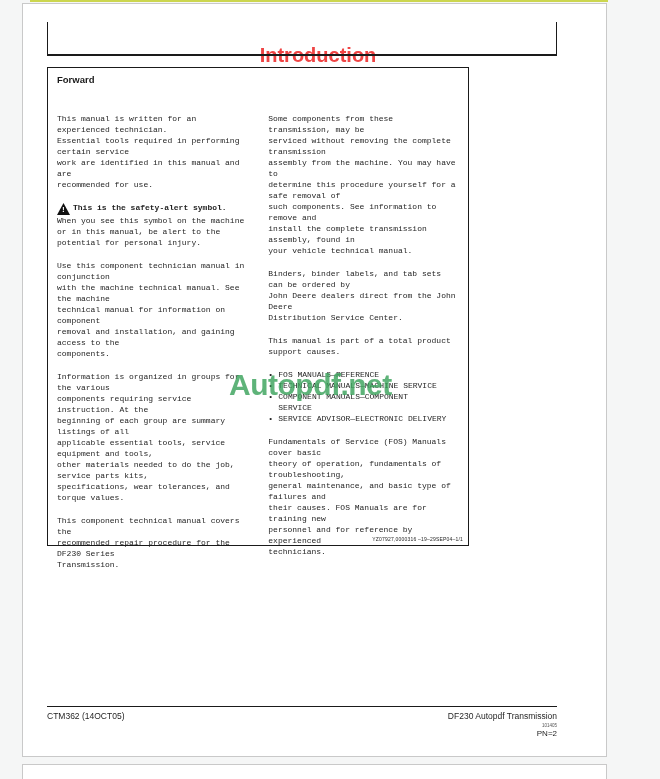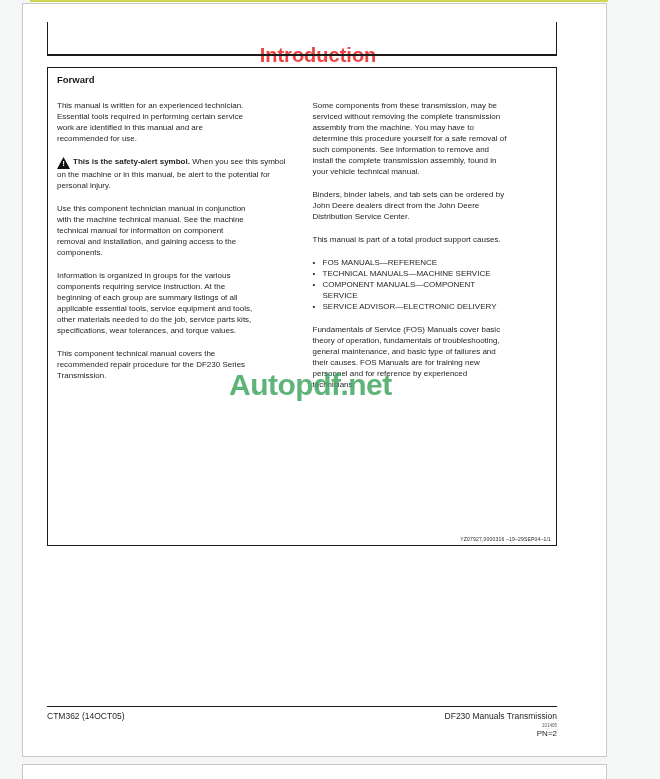--- a/index.html
+++ b/index.html
@@ -69,37 +69,38 @@
     font-size: 20px;
     font-weight: bold;
     color: #ef4444;
     margin: 16px;
   }
   
   .forward-box {
     position: absolute;
     left: 24px;
     top: 63px;
-    width: 510px;
+    width: 422px;
     height: 479px;
     border: 1px solid #1a1a1a;
     box-sizing: border-box;
   }
   .section-heading {
     margin: 0;
     padding: 6px 0 0 9px;
     font-size: 9.5px;
     font-weight: bold;
     color: #1a1a1a;
   }
   .columns {
     display: flex;
     padding: 0 9px;
-    margin-top: 15px;
+    margin-top: 28px;
     gap: 19px;
+    font-family: Liberation Mono, monospace;
   }
   .col { width: 238px; }
   .col.right { width: 236px; }
   .body-para {
     margin: 0 0 12px 0;
     font-size: 8px;
     line-height: 11px;
     color: #1f1f1f;
     white-space: pre-line;
   }
@@ -274,21 +275,21 @@
       </div>
 
       <div class="figure-code">YZ07927,0000316  –19–29SEP04–1/1</div>
     </div>
 
     <div class="watermark">Autopdf.net</div>
 
     <div class="footer-rule"></div>
     <div class="footer-left">CTM362 (14OCT05)</div>
     <div class="footer-right">
-      <div class="doc-name">DF230 Manuals Transmission</div>
+      <div class="doc-name">DF230 Autopdf Transmission</div>
       <div class="small-code">101405</div>
       <div class="page-number">PN=2</div>
     </div>
 
   </div>
 
   <div class="paper-next"></div>
 
 </div>
 

